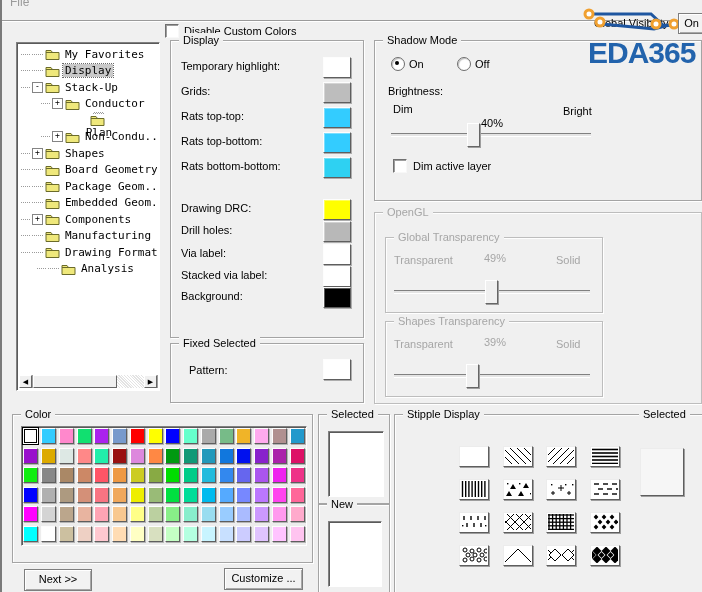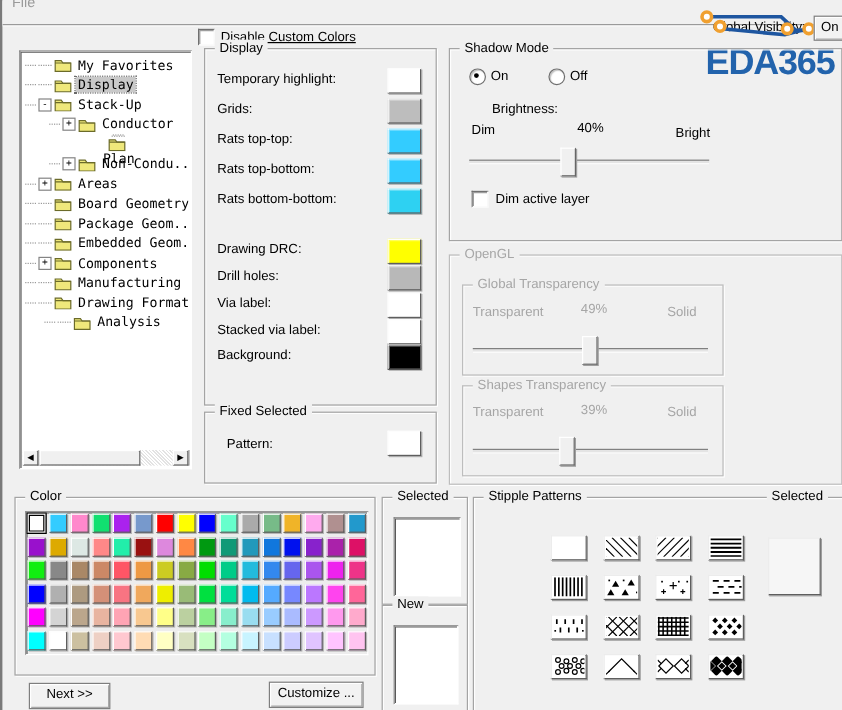--- a/index.html
+++ b/index.html
@@ -75,21 +75,21 @@
 </head>
 <body>
 
 <div id="win">
 
   <div id="menubar">
     <span id="file-menu">File</span>
   </div>
 
   <span class="cb" style="left:163px;top:24px;"></span>
-  <span class="lbl" style="left:182px;top:25px;text-decoration:underline;">Disable Custom Colors</span>
+  <span class="lbl" style="left:182px;top:25px;">Disable Custom Colors</span>
 
   <span class="lbl" style="left:592px;top:17px;">Global Visibility:</span>
   <svg id="logo-traces" width="127" height="34" viewBox="0 0 127 34">
     <polyline points="13,8 74,8 86,19 103,20" fill="none" stroke="#1E56A0" stroke-width="3"></polyline>
     <polyline points="25,18 77,23 96,18" fill="none" stroke="#1E56A0" stroke-width="3"></polyline>
     <circle cx="12" cy="8" r="4" fill="#FFF" stroke="#F0A030" stroke-width="3"></circle>
     <circle cx="23" cy="16" r="4" fill="#FFF" stroke="#F0A030" stroke-width="3"></circle>
     <circle cx="79" cy="18" r="4" fill="#FFF" stroke="#F0A030" stroke-width="3"></circle>
     <circle cx="97" cy="18" r="4" fill="#FFF" stroke="#F0A030" stroke-width="3"></circle>
   </svg>
@@ -152,21 +152,21 @@
           </svg>
           <span class="tlabel">Non-Condu...</span>
         </div>
         <div class="trow" style="padding-left: 2px;">
           <span class="stub"></span>
           <span class="ebox">+</span>
           <svg width="15" height="12" viewBox="0 0 15 12">
             <path d="M1 2.5 h5 l1.5 2 H14 v7 H1 z" fill="#EFE87B" stroke="#6B6B2A"></path>
             <path d="M1 4.5 H14" stroke="#6B6B2A"></path>
           </svg>
-          <span class="tlabel">Areas</span>
+          <span class="tlabel">Shapes</span>
         </div>
         <div class="trow" style="padding-left: 2px;">
           <span class="stub"></span>
           <span class="stub" style="width:11px"></span>
           <svg width="15" height="12" viewBox="0 0 15 12">
             <path d="M1 2.5 h5 l1.5 2 H14 v7 H1 z" fill="#EFE87B" stroke="#6B6B2A"></path>
             <path d="M1 4.5 H14" stroke="#6B6B2A"></path>
           </svg>
           <span class="tlabel">Board Geometry</span>
         </div>
@@ -265,23 +265,23 @@
   </div>
 
   <div class="grp" style="left:372px;top:40px;width:326px;height:159px;">
     <span class="cap">Shadow Mode</span>
     <span class="radio" style="left:16px;top:16px;">
         <span class="dot"></span>
       </span>
     <span class="lbl" style="left:34px;top:17px;">On</span>
     <span class="radio" style="left:82px;top:16px;"></span>
     <span class="lbl" style="left:100px;top:17px;">Off</span>
-    <span class="lbl" style="left:35px;top:44px;">Brightness:</span>
+    <span class="lbl" style="left:13px;top:44px;">Brightness:</span>
     <span class="lbl" style="left:18px;top:62px;">Dim</span>
-    <span class="lbl" style="left:106px;top:60px;text-align:center;">40%</span>
+    <span class="lbl" style="left:106px;top:76px;text-align:center;">40%</span>
     <span class="lbl" style="left:188px;top:64px;">Bright</span>
     <div class="slider" id="sl-shadow" style="left:16px;top:82px;width:200px;">
       <div class="track"></div>
         <div class="thumb" style="left: 75.6px;"></div>
     </div>
     <span class="cb" style="left:18px;top:118px;"></span>
     <span class="lbl" style="left:38px;top:119px;">Dim active layer</span>
   </div>
 
   <div class="grp dis" style="left:372px;top:212px;width:326px;height:190px;">
@@ -413,21 +413,21 @@
   <div class="grp" style="left:316px;top:414px;width:70px;height:88px;">
     <span class="cap">Selected</span>
     <div class="sunk" id="selected-well" style="position: absolute; left: 9px; top: 16px; width: 54px; height: 64px; background: rgb(255, 255, 255);"></div>
   </div>
   <div class="grp" style="left:316px;top:504px;width:70px;height:88px;">
     <span class="cap">New</span>
     <div class="sunk" id="new-well" style="position: absolute; left: 9px; top: 16px; width: 52px; height: 64px; background: rgb(255, 255, 255);"></div>
   </div>
 
   <div class="grp" style="left:392px;top:414px;width:310px;height:178px;">
-    <span class="cap">Stipple Patterns</span>
+    <span class="cap">Stipple Display</span>
     <span class="cap" style="left:244px;">Selected</span>
     <div id="stipple-grid">
         <div class="patbtn" style="left: 64px; top: 31px;"><svg width="26" height="16" viewBox="0 0 26 16"></svg></div>
         <div class="patbtn" style="left: 107.5px; top: 31px;"><svg width="26" height="16" viewBox="0 0 26 16">
             <line x1="-16" y1="0" x2="0" y2="16" stroke="#000" stroke-width="1"></line>
             <line x1="-9" y1="0" x2="7" y2="16" stroke="#000" stroke-width="1"></line>
             <line x1="-2" y1="0" x2="14" y2="16" stroke="#000" stroke-width="1"></line>
             <line x1="5" y1="0" x2="21" y2="16" stroke="#000" stroke-width="1"></line>
             <line x1="12" y1="0" x2="28" y2="16" stroke="#000" stroke-width="1"></line>
             <line x1="19" y1="0" x2="35" y2="16" stroke="#000" stroke-width="1"></line>

